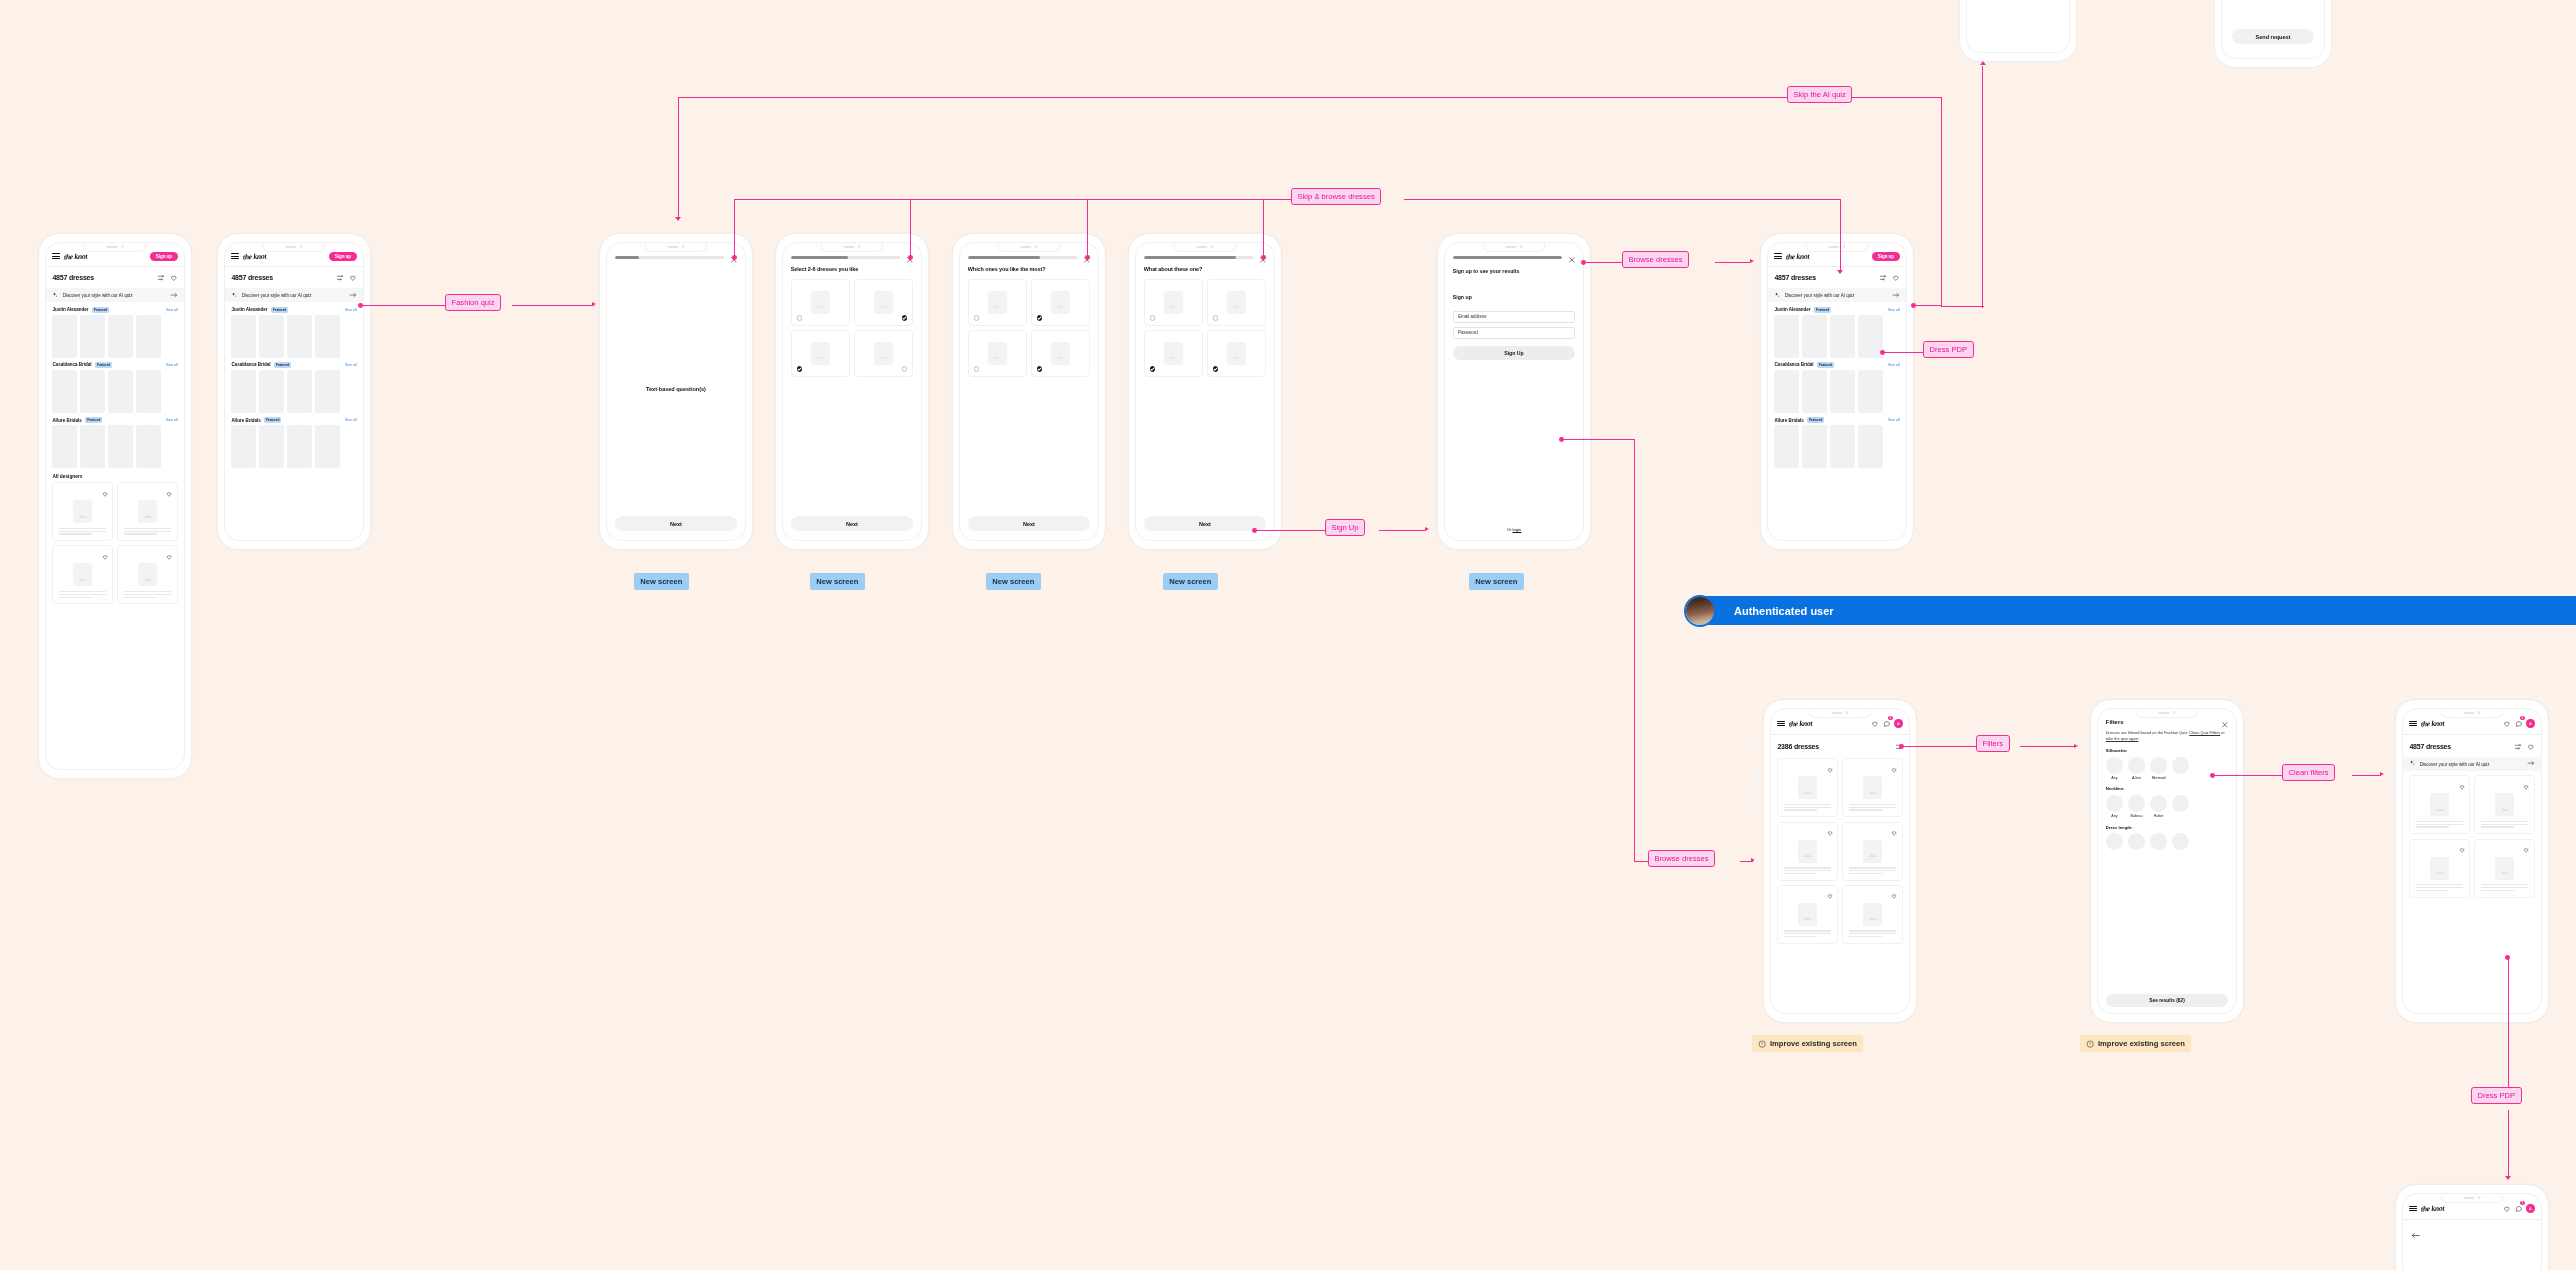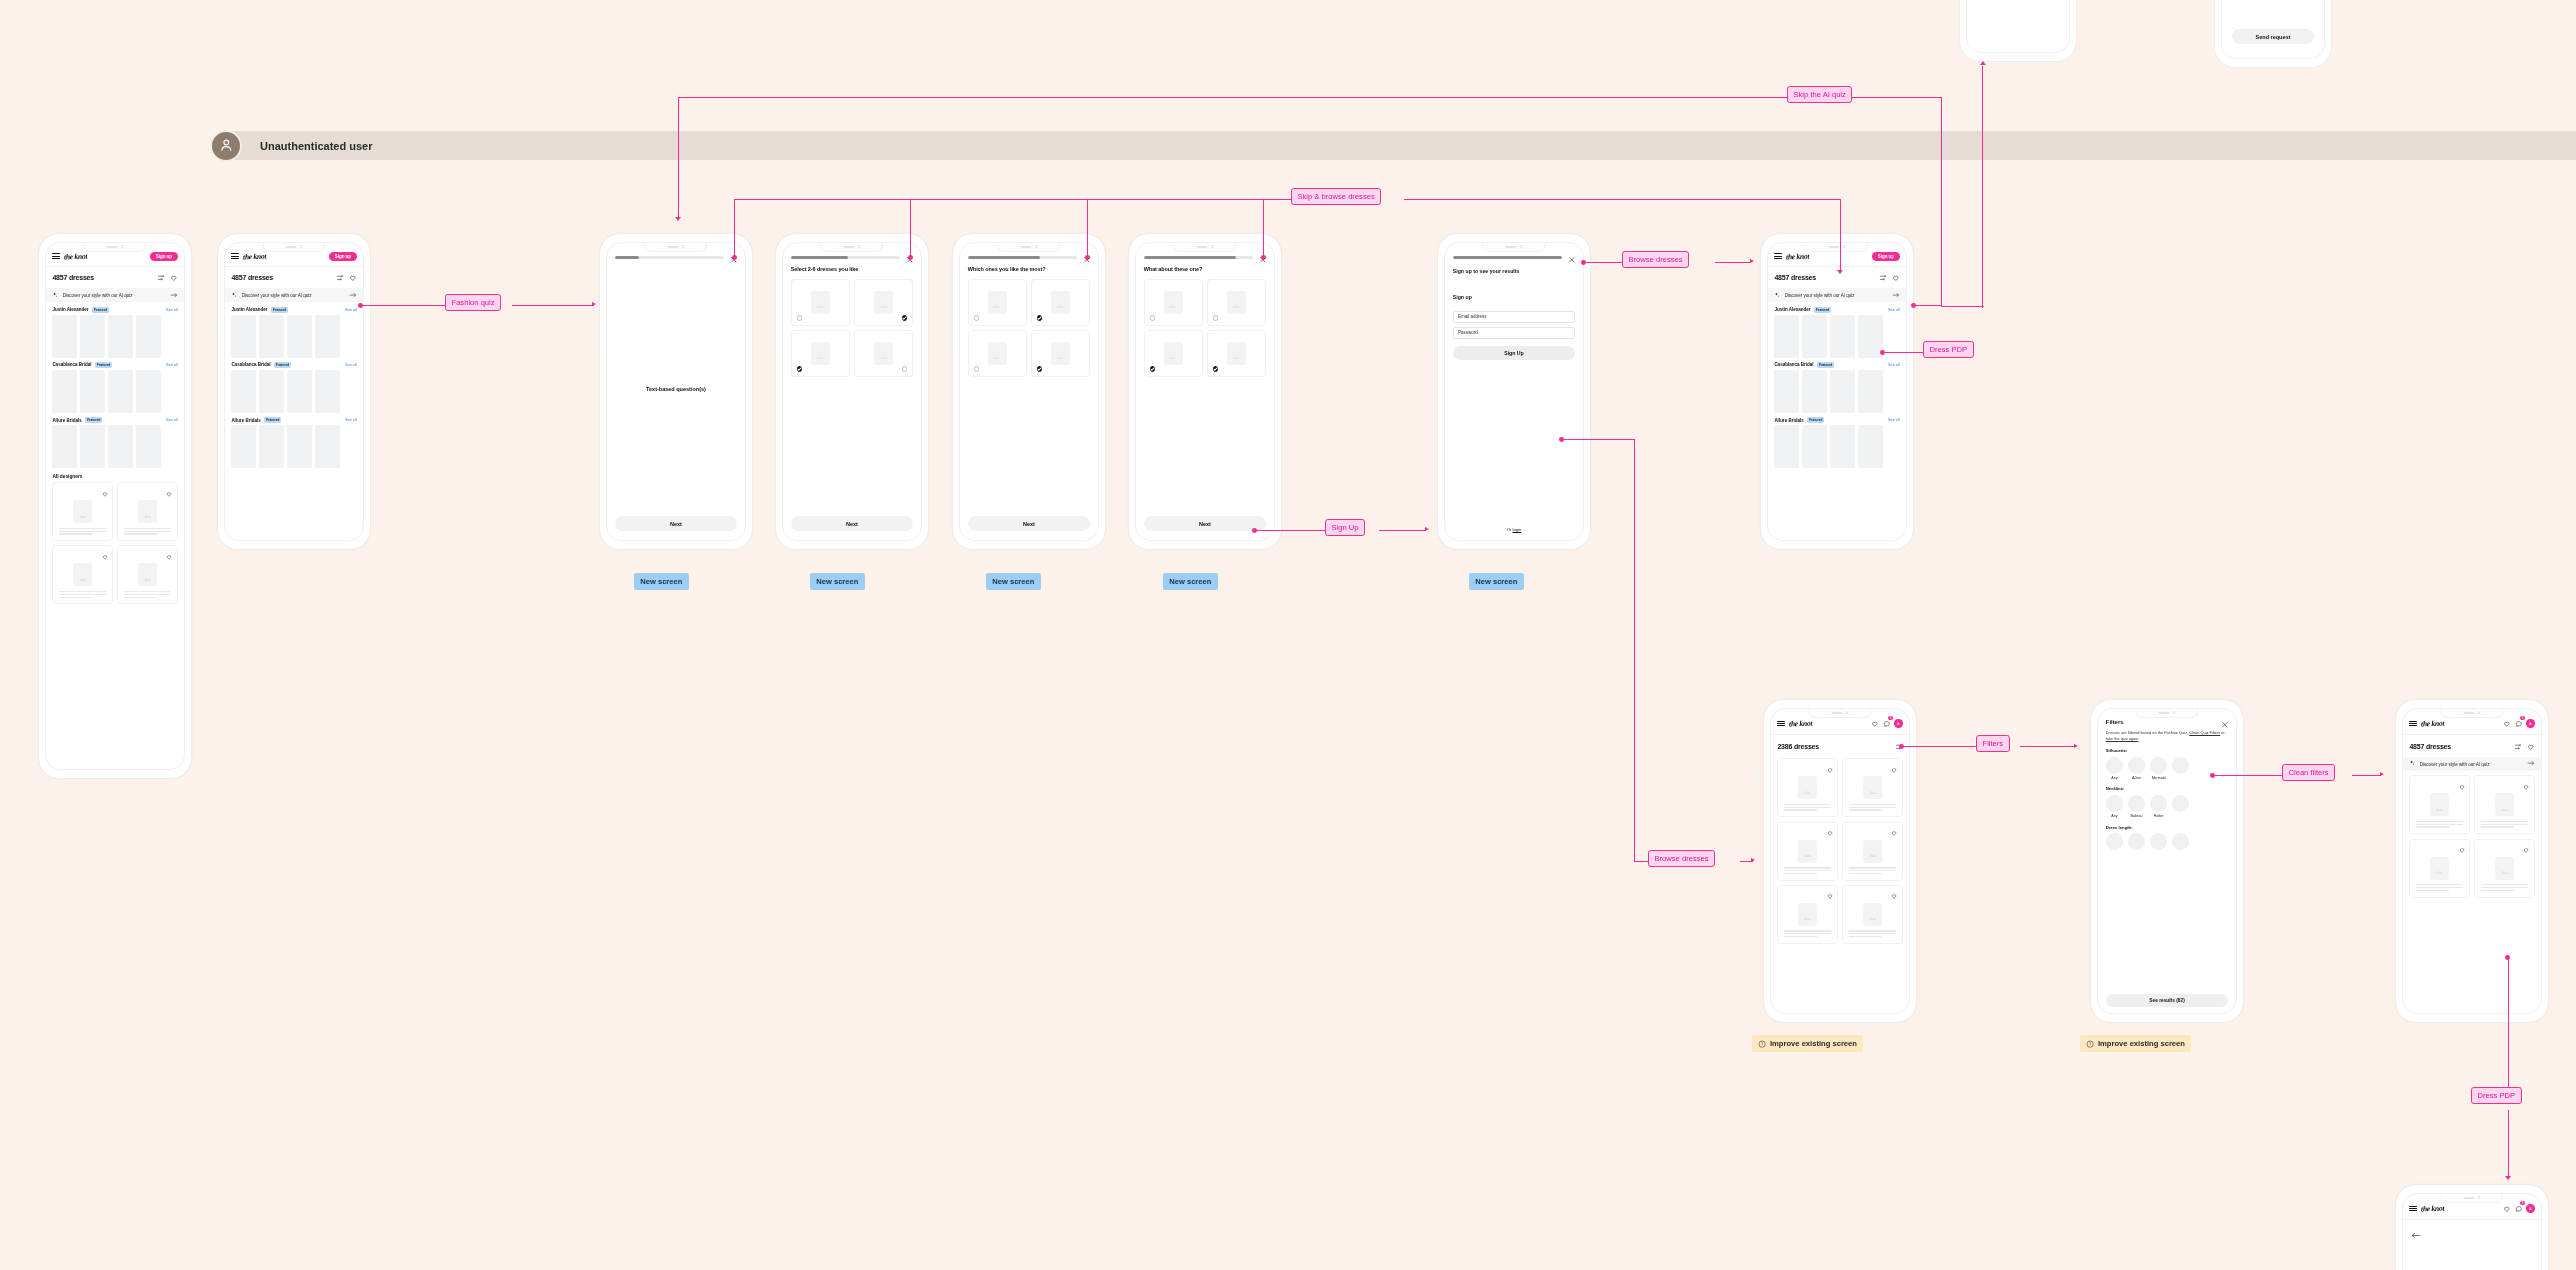--- a/index.html
+++ b/index.html
@@ -200,31 +200,28 @@
   .send-req{position:absolute;left:9.7px;right:9.7px;bottom:14px;background:#F1F1F1;border-radius:14px;
     text-align:center;padding:4.8px 0;font-size:5.5px;font-weight:700;color:#111;}
 
   .back-arrow{padding:8.3px 7.6px;}
 </style>
 </head>
 <body>
 
 <div class="canvas">
 
-  <div class="lane unauth" style="left:210px; top:131px; width:2366px;">
+
+  <div class="lane auth" style="left:1684px; top:596px; width:892px;">
     <div class="bar"></div>
     <div class="av">
-      <svg viewBox="0 0 24 24" fill="none" stroke="#fff" stroke-width="1.7">
-        <circle cx="12" cy="8" r="3.4"></circle>
-          <path d="M5.5 20c0-3.6 2.9-6 6.5-6s6.5 2.4 6.5 6"></path>
-      </svg>
-    </div>
-    <div class="lbl">Unauthenticated user</div>
-  </div>
-
+        <div class="face"></div>
+      </div>
+    <div class="lbl">Authenticated user</div>
+  </div>
 
   <div class="partial-phone" style="left:1959px; top:-83px; width:118px; height:145px;">
     <div class="partial-inner"></div>
   </div>
   <div class="partial-phone" style="left:2214px; top:-83px; width:118px; height:151px;">
     <div class="partial-inner">
       <div class="send-req">Send request</div>
     </div>
   </div>
 

